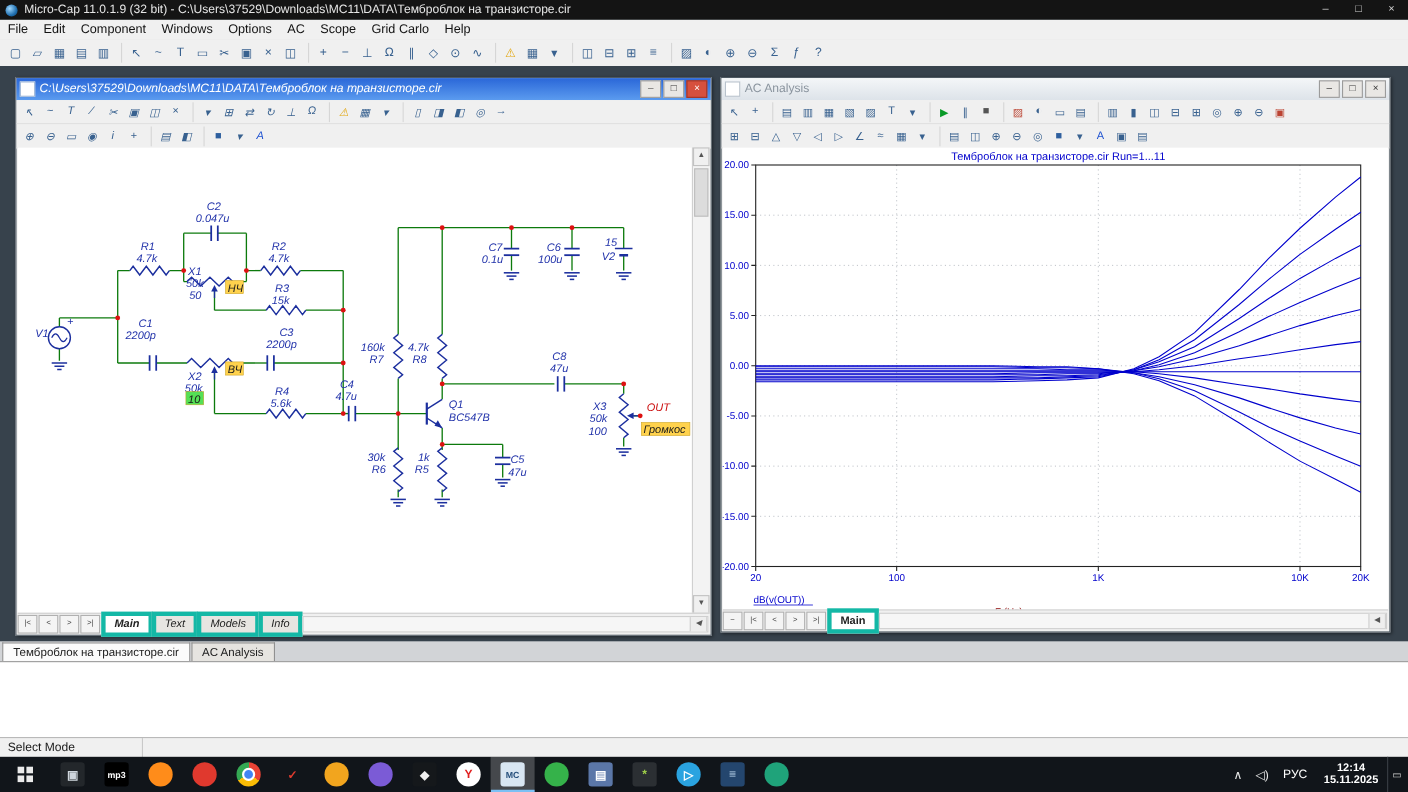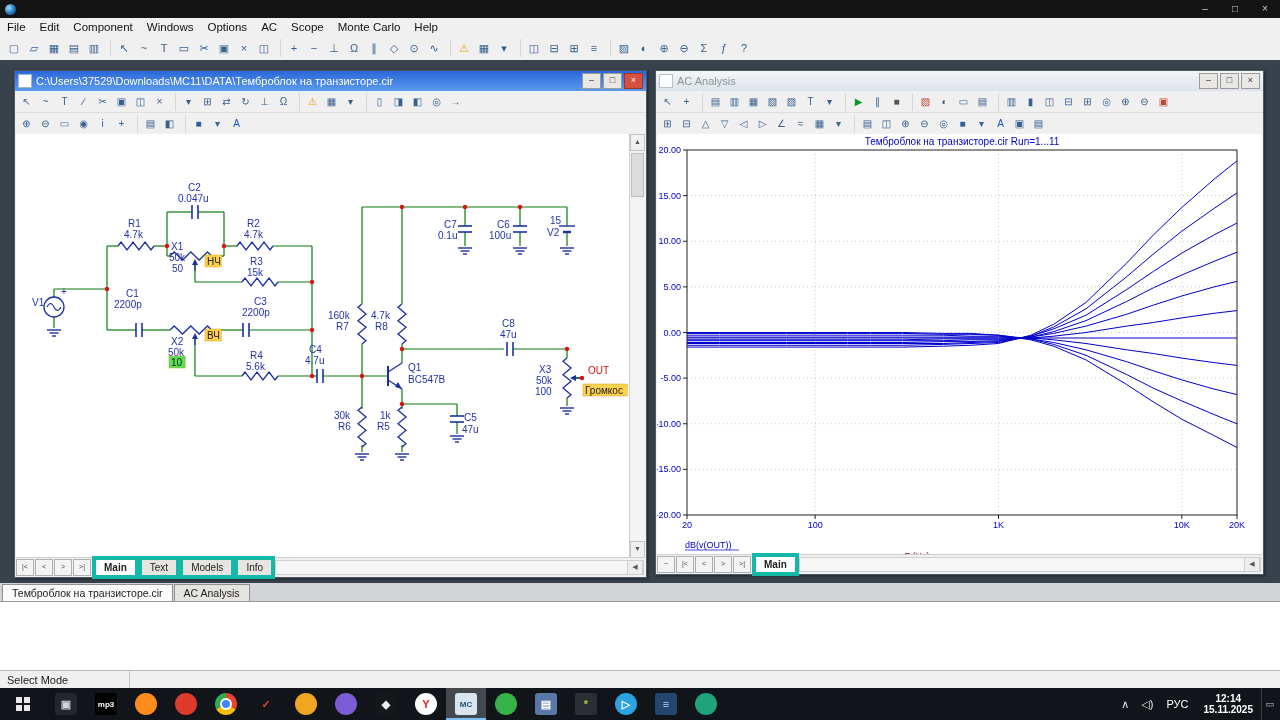--- a/index.html
+++ b/index.html
@@ -23,21 +23,21 @@
   
   .toolbar-main{position:absolute;top:36px;left:0;right:0;height:24px;background:#f0f0f0;
                 border-bottom:1px solid #c9c9c9;display:flex;align-items:center;padding-left:4px;}
   .tb{width:20px;height:20px;display:flex;align-items:center;justify-content:center;
       font-size:11px;color:#38618f;flex:0 0 auto;}
   .tb-sep{width:6px;height:18px;border-right:1px solid #d6d6d6;margin:0 3px 0 0;flex:0 0 auto;}
 
   
   .mdi{position:absolute;top:60px;left:0;right:0;height:523px;background:#37424c;}
   .cwin{position:absolute;background:#f0f0f0;border:1px solid #4e5962;box-shadow:1px 1px 3px rgba(0,0,0,.45);}
-  .cwin-sch{left:14px;top:10px;width:631px;height:506px;}
+  .cwin-sch{left:14px;top:10px;width:631px;height:506px;font-style:italic;}
   .cwin-ana{left:655px;top:10px;width:607px;height:503px;}
   .wtitle{height:20px;display:flex;align-items:center;padding:0 3px;font-size:11px;white-space:nowrap;overflow:hidden;}
   .wtitle.active{background:linear-gradient(#2a67d8,#5b9bef);color:#fff;}
   .wtitle.inactive{background:linear-gradient(#f4f6f8,#dde3e9);color:#8a949e;}
   .wicon{width:12px;height:12px;margin-right:4px;border:1px solid #9db6d8;background:#fff;flex:0 0 auto;}
   .wtitle.inactive .wicon{border-color:#b8c2cc;}
   .wbtns{margin-left:auto;display:flex;gap:2px;}
   .wb{width:17px;height:14px;background:#e9e7e4;border:1px solid #9b9b9b;color:#333;
       font-size:9px;line-height:12px;text-align:center;}
   .wb.close-red{background:#d6503e;border-color:#a23526;color:#fff;}
@@ -97,36 +97,37 @@
   .notif{width:16px;height:32px;border-left:1px solid #3a3f45;display:flex;align-items:center;
          justify-content:center;font-size:9px;color:#cfcfcf;margin-right:2px;}
 </style>
 </head>
 <body>
 
 <div id="app">
 
   <div class="titlebar">
     <div class="app-logo"></div>
+    <span>Micro-Cap 11.0.1.9 (32 bit) - C:\Users\37529\Downloads\MC11\DATA\Темброблок на транзисторе.cir</span>
     <div class="win-controls" id="win-controls">
         <div class="wc">–</div>
         <div class="wc">□</div>
         <div class="wc">×</div>
       </div>
   </div>
 
   <div class="menubar" id="menubar">
       <div class="menu-item">File</div>
       <div class="menu-item">Edit</div>
       <div class="menu-item">Component</div>
       <div class="menu-item">Windows</div>
       <div class="menu-item">Options</div>
       <div class="menu-item">AC</div>
       <div class="menu-item">Scope</div>
-      <div class="menu-item">Monte Carlo</div>
+      <div class="menu-item">Grid Carlo</div>
       <div class="menu-item">Help</div>
     </div>
 
   <div class="toolbar-main" id="main-toolbar">
       <div class="tb">▢</div>
       <div class="tb">▱</div>
       <div class="tb">▦</div>
       <div class="tb">▤</div>
       <div class="tb">▥</div>
       <div class="tb-sep"></div>

